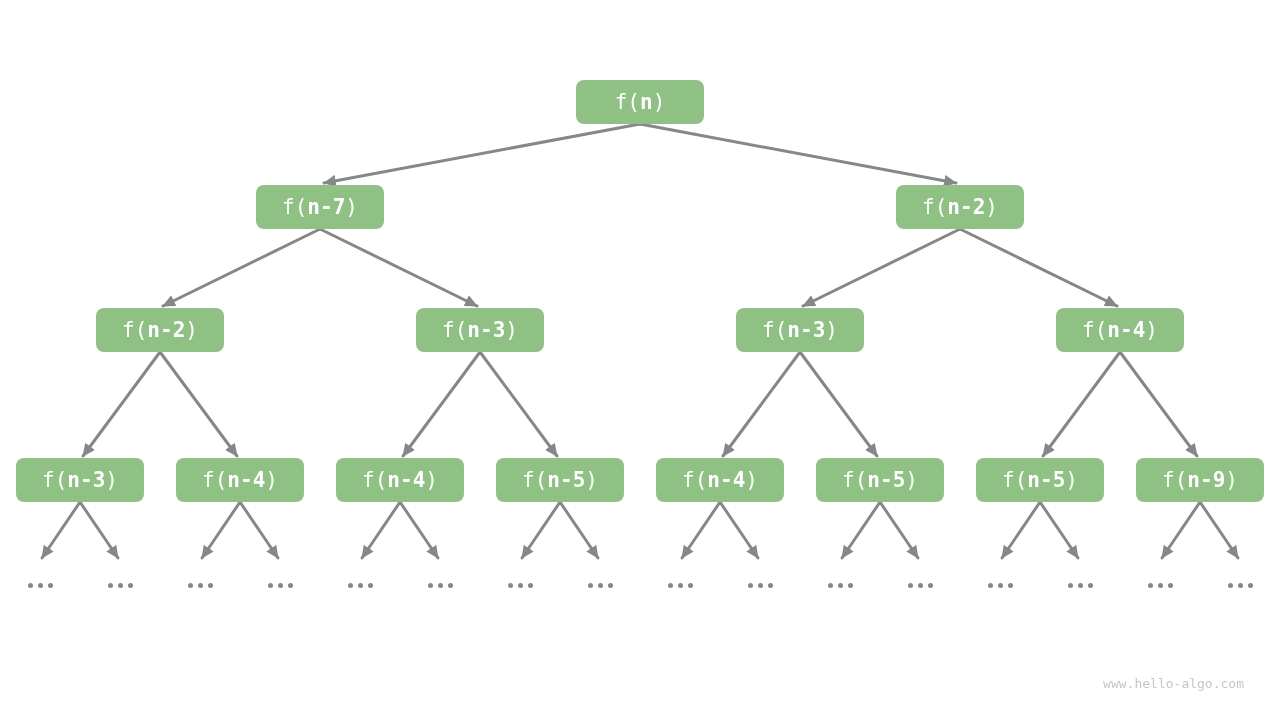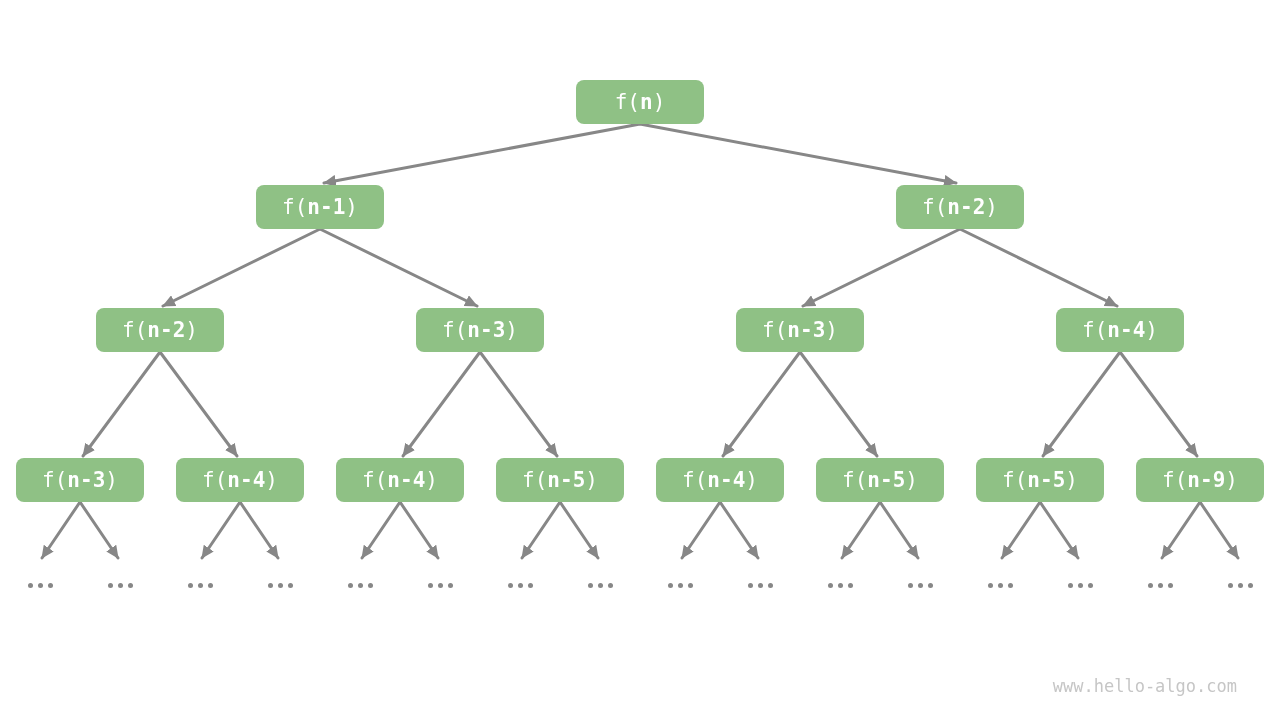--- a/index.html
+++ b/index.html
@@ -23,22 +23,22 @@
   }
   .na { font-weight: bold; }
   .leaf { position: absolute; top: 583px; width: 25px; height: 6px; }
   .dot {
     position: absolute; left: 0; top: 0;
     width: 5px; height: 5px; border-radius: 50%;
     background: #878787;
     box-shadow: 10px 0 0 #878787, 20px 0 0 #878787;
   }
   .watermark {
-    position: absolute; right: 43px; top: 676px;
-    font-size: 17px; color: #c6c6c6; letter-spacing: 0px;
+    position: absolute; right: 36px; top: 676px;
+    font-size: 13px; color: #c6c6c6; letter-spacing: 0px;
   }
 </style>
 </head>
 <body>
 
 <div class="stage">
 
   <svg class="edges" width="1280" height="720">
     <defs>
       <marker id="ah" markerUnits="userSpaceOnUse" markerWidth="14" markerHeight="12" refX="12" refY="6" orient="auto">
@@ -78,21 +78,21 @@
       <line x1="880" y1="502" x2="918" y2="558" marker-end="url(#ah)"></line>
       <line x1="1040" y1="502" x2="1002" y2="558" marker-end="url(#ah)"></line>
       <line x1="1040" y1="502" x2="1078" y2="558" marker-end="url(#ah)"></line>
       <line x1="1200" y1="502" x2="1162" y2="558" marker-end="url(#ah)"></line>
       <line x1="1200" y1="502" x2="1238" y2="558" marker-end="url(#ah)"></line>
     </g>
   </svg>
 
   <div class="node" style="left:576px;top:80px"><span class="np">f(</span><span class="na">n</span><span class="np">)</span></div>
 
-  <div class="node" style="left:256px;top:185px"><span class="np">f(</span><span class="na">n-1</span><span class="np">)</span></div>
+  <div class="node" style="left:256px;top:185px"><span class="np">f(</span><span class="na">n-7</span><span class="np">)</span></div>
   <div class="node" style="left:896px;top:185px"><span class="np">f(</span><span class="na">n-2</span><span class="np">)</span></div>
 
   <div class="node" style="left:96px;top:308px"><span class="np">f(</span><span class="na">n-2</span><span class="np">)</span></div>
   <div class="node" style="left:416px;top:308px"><span class="np">f(</span><span class="na">n-3</span><span class="np">)</span></div>
   <div class="node" style="left:736px;top:308px"><span class="np">f(</span><span class="na">n-3</span><span class="np">)</span></div>
   <div class="node" style="left:1056px;top:308px"><span class="np">f(</span><span class="na">n-4</span><span class="np">)</span></div>
 
   <div class="node" style="left:16px;top:458px"><span class="np">f(</span><span class="na">n-3</span><span class="np">)</span></div>
   <div class="node" style="left:176px;top:458px"><span class="np">f(</span><span class="na">n-4</span><span class="np">)</span></div>
   <div class="node" style="left:336px;top:458px"><span class="np">f(</span><span class="na">n-4</span><span class="np">)</span></div>

